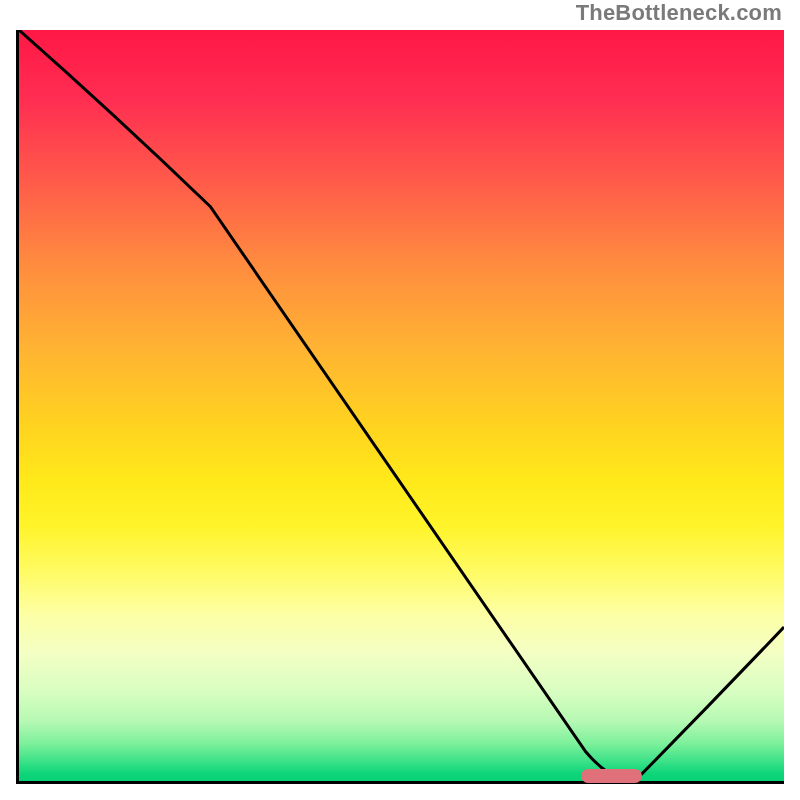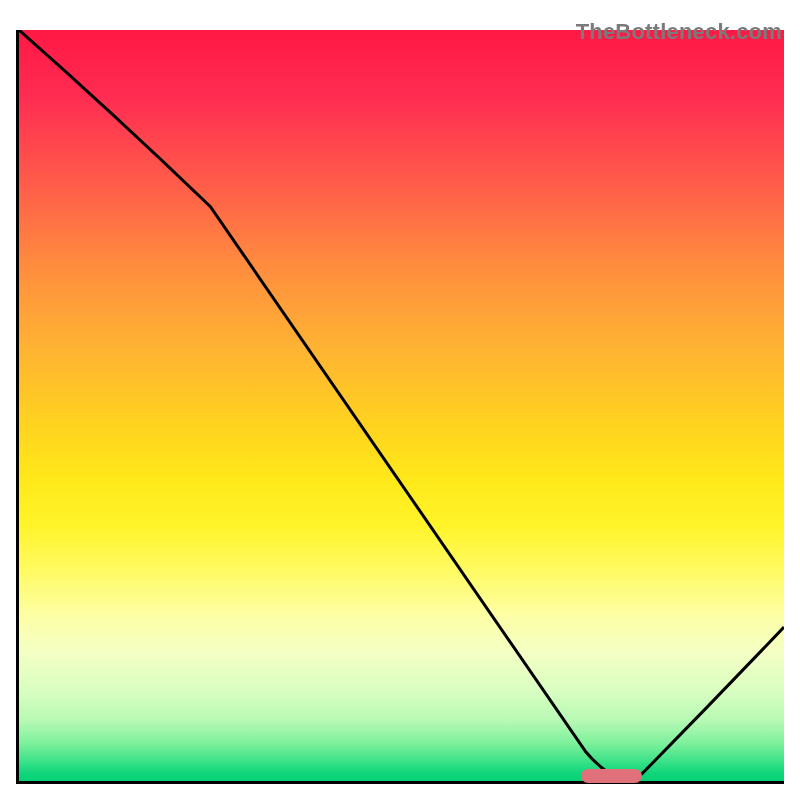--- a/index.html
+++ b/index.html
@@ -7,21 +7,21 @@
   body { background: #ffffff; font-family: Arial, sans-serif; }
 
   .container {
     position: relative;
     width: 800px;
     height: 800px;
   }
 
   .watermark {
     position: absolute;
-    top: 19px;
+    top: 0;
     right: 18px;
     font-size: 22px;
     font-weight: 600;
     color: #7a7a7a;
     letter-spacing: 0.2px;
     z-index: 10;
   }
 
   .plot-frame {
     position: absolute;

